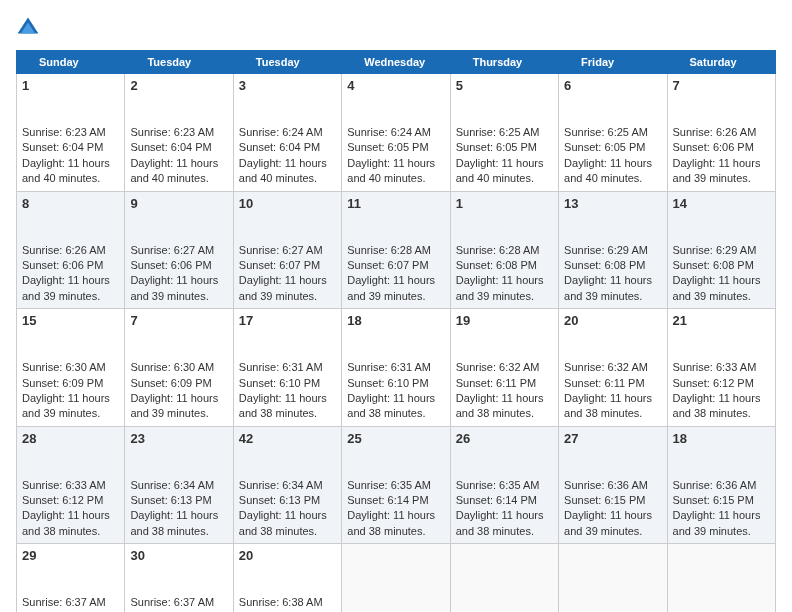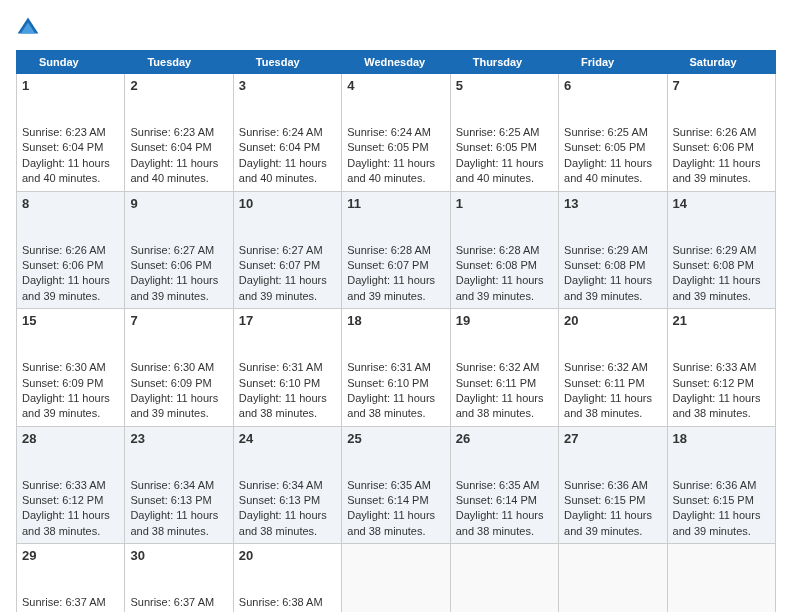--- a/index.html
+++ b/index.html
@@ -293,21 +293,21 @@
 and 38 minutes.</div>
           </td>
           <td>
             <span class="day-number">23</span>
             <div class="cell-text" style="white-space: pre-line;">Sunrise: 6:34 AM
 Sunset: 6:13 PM
 Daylight: 11 hours
 and 38 minutes.</div>
           </td>
           <td>
-            <span class="day-number">24</span>
+            <span class="day-number">42</span>
             <div class="cell-text" style="white-space: pre-line;">Sunrise: 6:34 AM
 Sunset: 6:13 PM
 Daylight: 11 hours
 and 38 minutes.</div>
           </td>
           <td>
             <span class="day-number">25</span>
             <div class="cell-text" style="white-space: pre-line;">Sunrise: 6:35 AM
 Sunset: 6:14 PM
 Daylight: 11 hours

